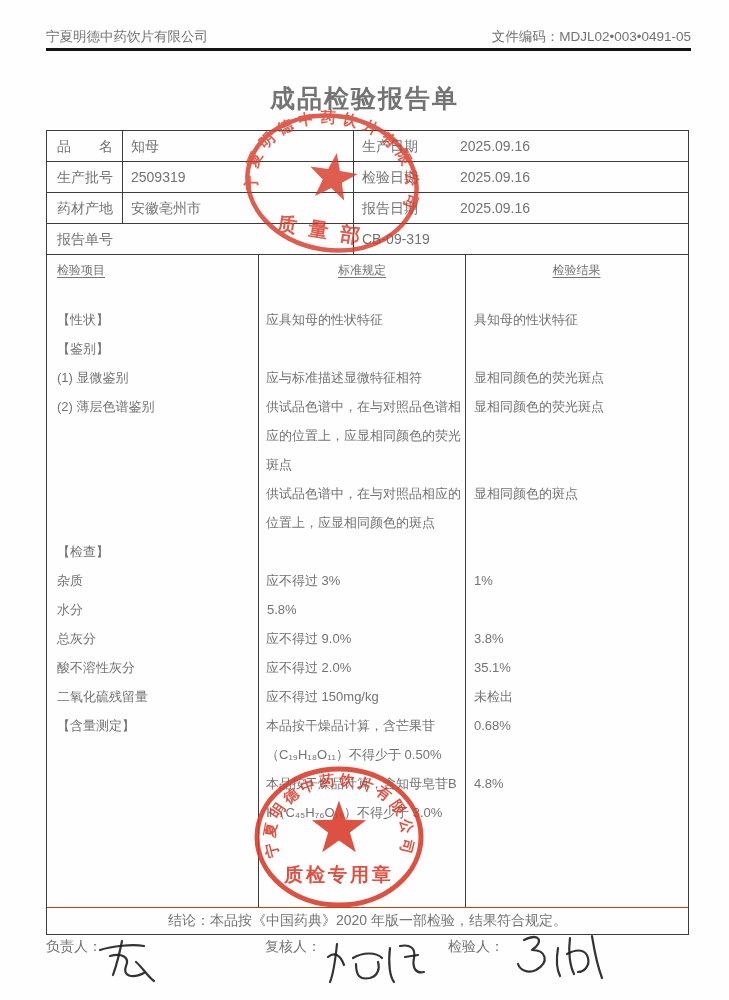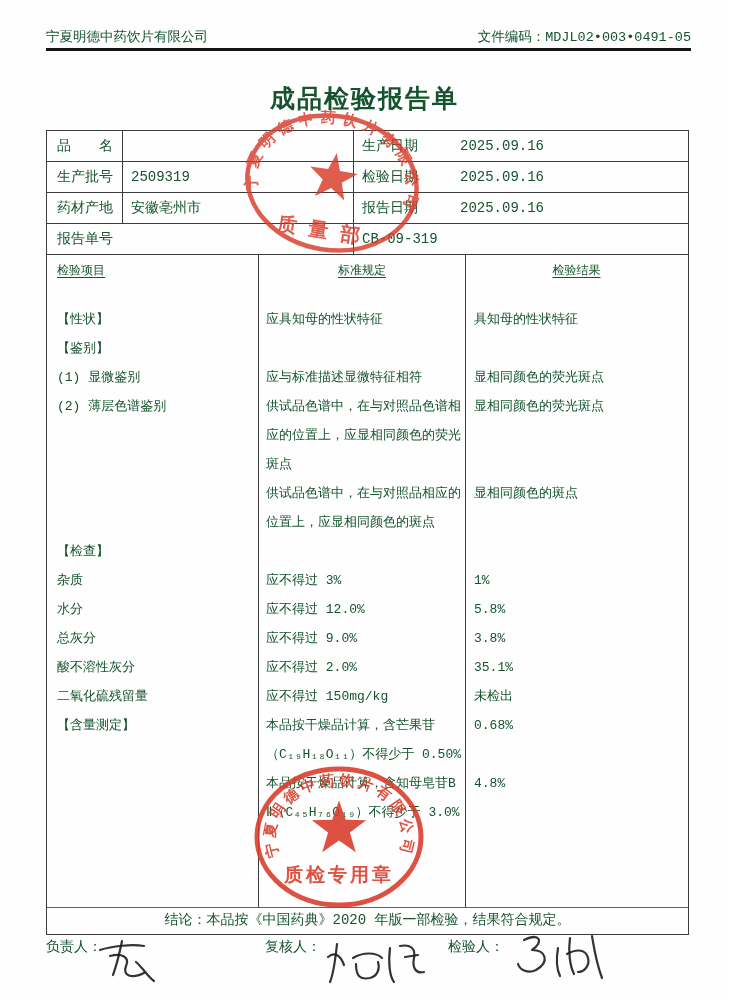--- a/index.html
+++ b/index.html
@@ -1,18 +1,18 @@
 <!DOCTYPE html>
 <html><head>
 <meta charset="utf-8">
 <style>
   html,body { margin:0; padding:0; background:#ffffff; }
   .page {
     position:relative; width:729px; height:1000px; background:#fefefe;
-    font-family:Liberation Mono, monospace; color:#14532d;
+    font-family:Liberation Sans, sans-serif; color:#737373;
     overflow:hidden;
   }
   
   .hdr { position:absolute; top:28px; left:46px; width:645px;
          display:flex; justify-content:space-between; font-size:13.5px; }
   .hdr-rule { position:absolute; top:48px; left:46px; width:645px; height:3px; background:#141414; }
   .title { position:absolute; top:82px; left:0; width:729px; text-align:center;
            font-size:25px; font-weight:bold; letter-spacing:2px; }
   
   .tbl { position:absolute; left:46px; top:130px; width:643px; height:805px;
@@ -60,20 +60,21 @@
   </div>
   <div class="hdr-rule"></div>
 
   <div class="title">成品检验报告单</div>
 
   <div class="tbl">
     <div id="info-rows">
         <div class="irow">
           <div class="ileft">
             <div class="ilabel">品　　名</div>
+            <div class="ival">知母</div>
           </div>
           <div class="iright">
             <div class="irlab">生产日期</div>
             <div class="irval">2025.09.16</div>
           </div>
         </div>
         <div class="irow">
           <div class="ileft">
             <div class="ilabel">生产批号</div>
             <div class="ival">2509319</div>
@@ -155,21 +156,20 @@
             <div class="mc mc2"></div>
             <div class="mc mc3"></div>
           </div>
           <div class="mrow">
             <div class="mc mc1">杂质</div>
             <div class="mc mc2">应不得过 3%</div>
             <div class="mc mc3">1%</div>
           </div>
           <div class="mrow">
             <div class="mc mc1">水分</div>
-            <div class="mc mc2">应不得过 12.0%</div>
             <div class="mc mc3">5.8%</div>
           </div>
           <div class="mrow">
             <div class="mc mc1">总灰分</div>
             <div class="mc mc2">应不得过 9.0%</div>
             <div class="mc mc3">3.8%</div>
           </div>
           <div class="mrow">
             <div class="mc mc1">酸不溶性灰分</div>
             <div class="mc mc2">应不得过 2.0%</div>

